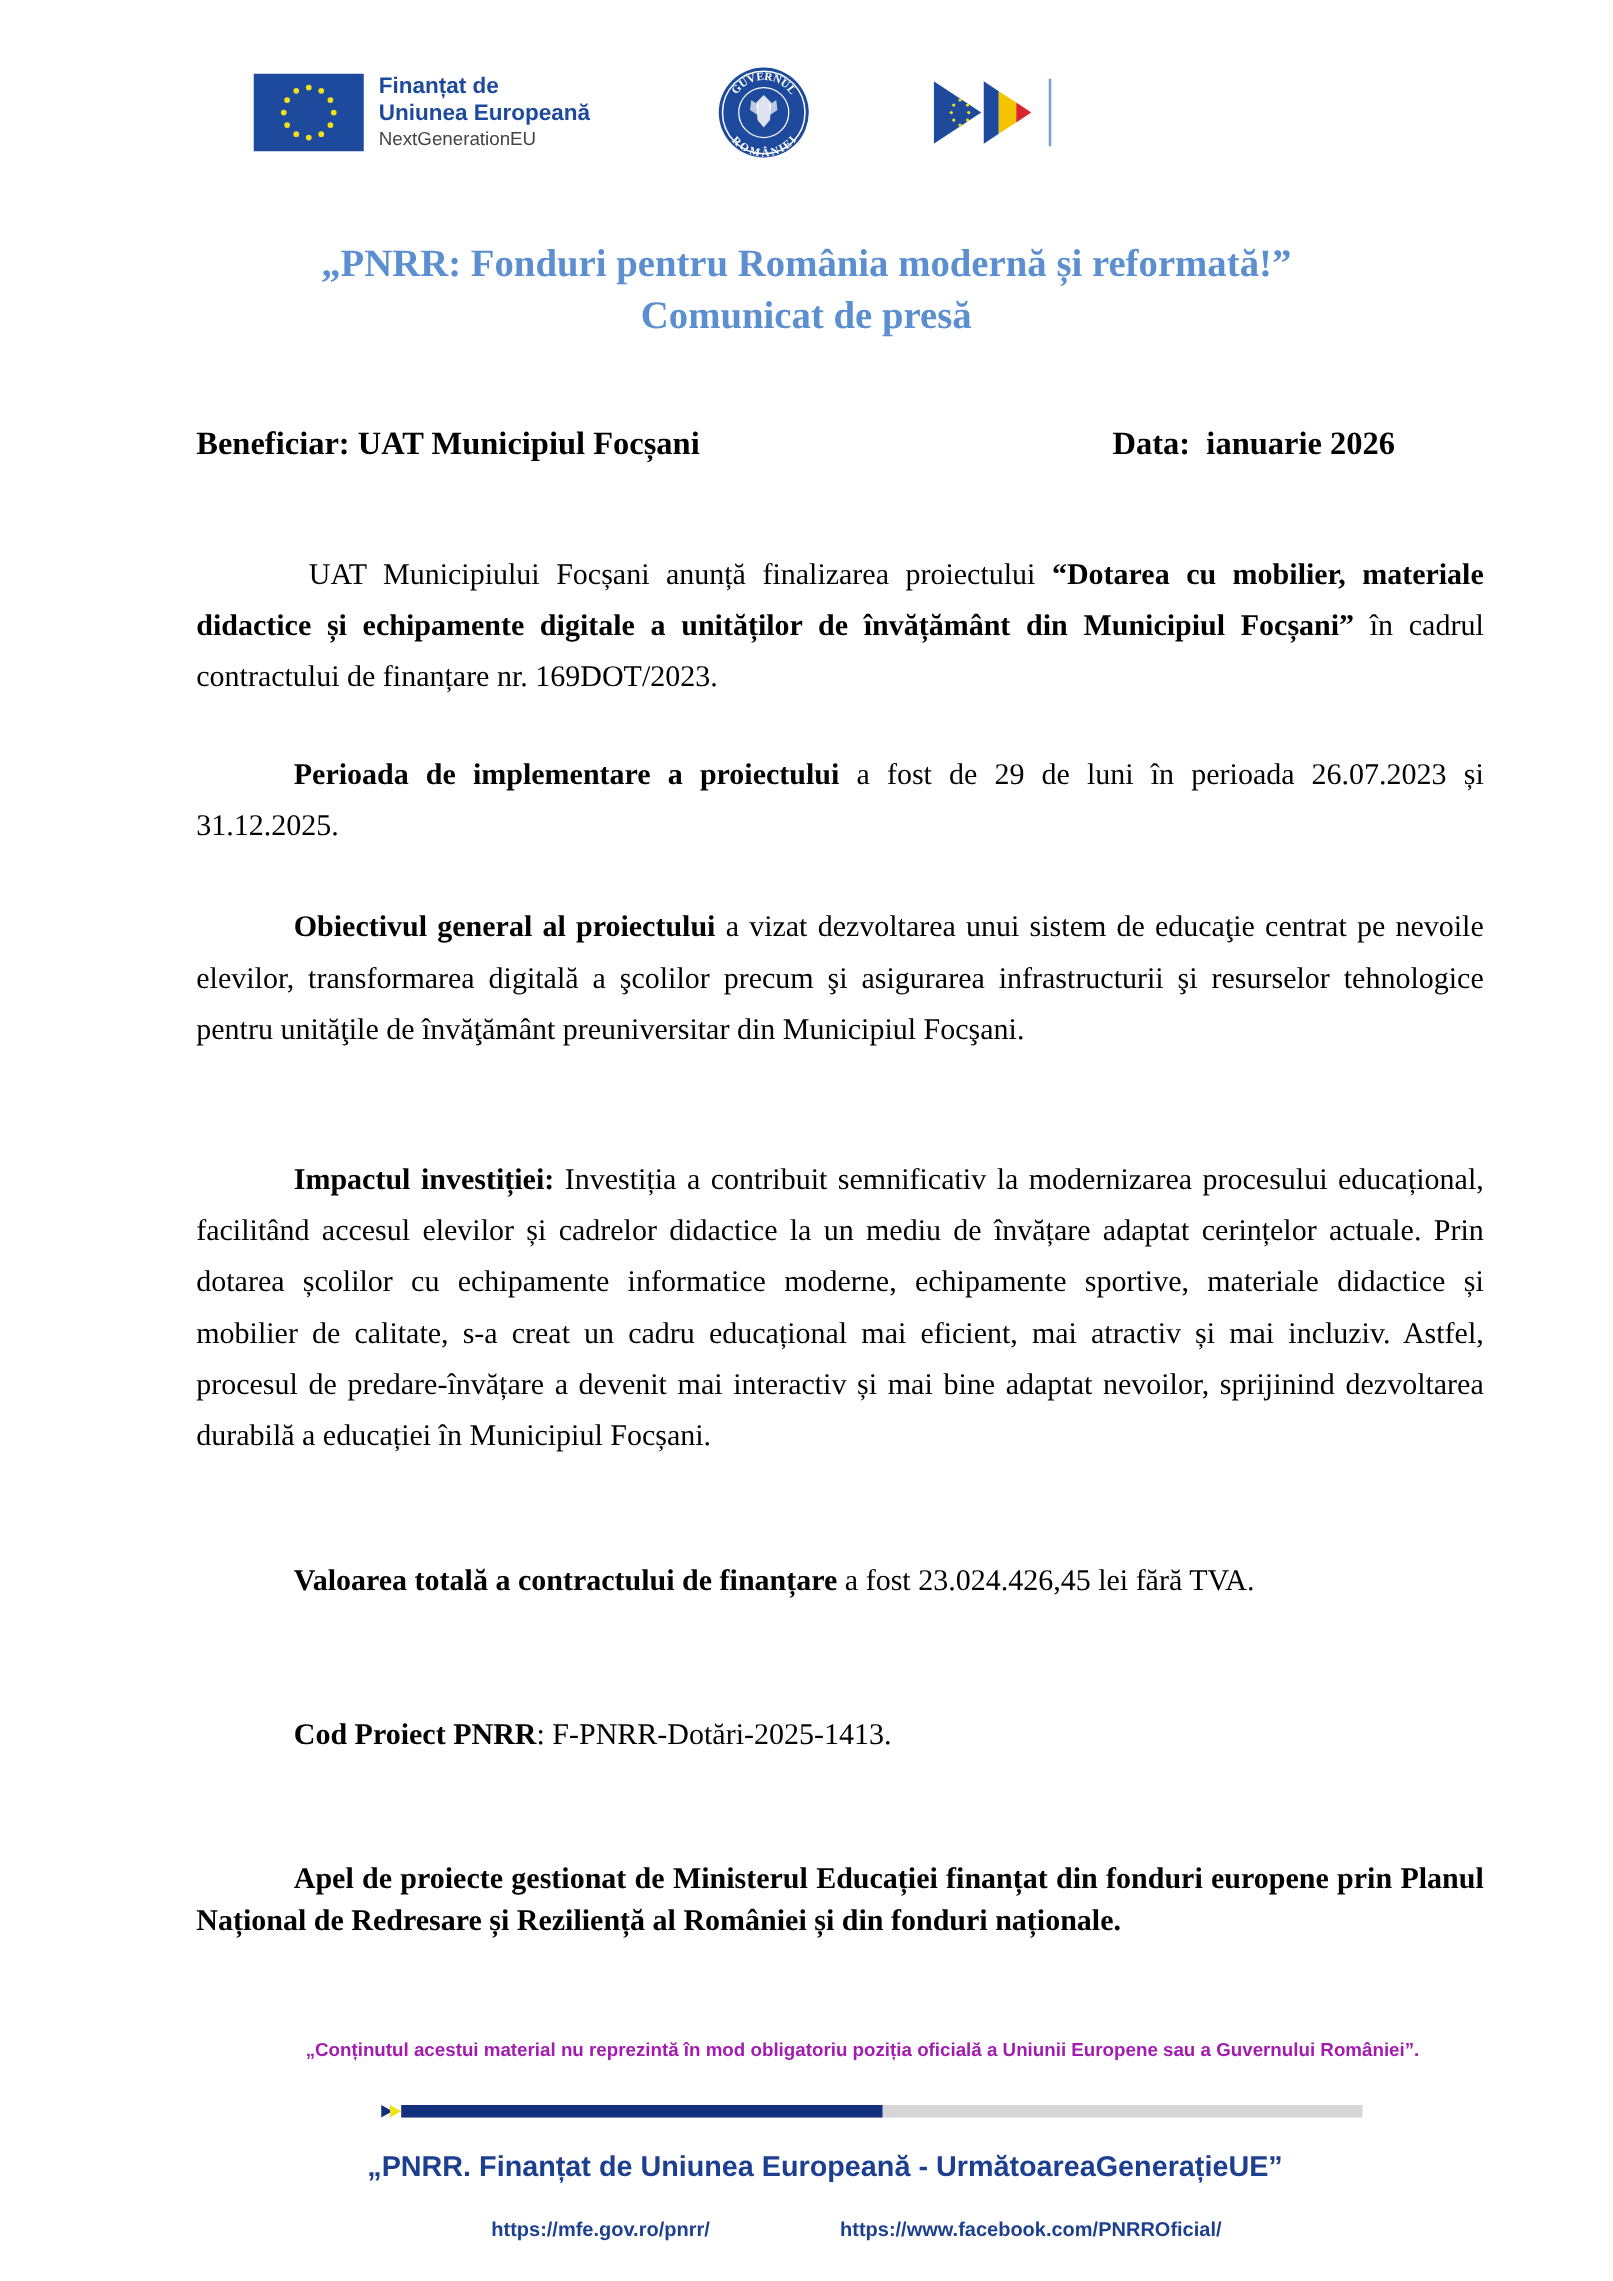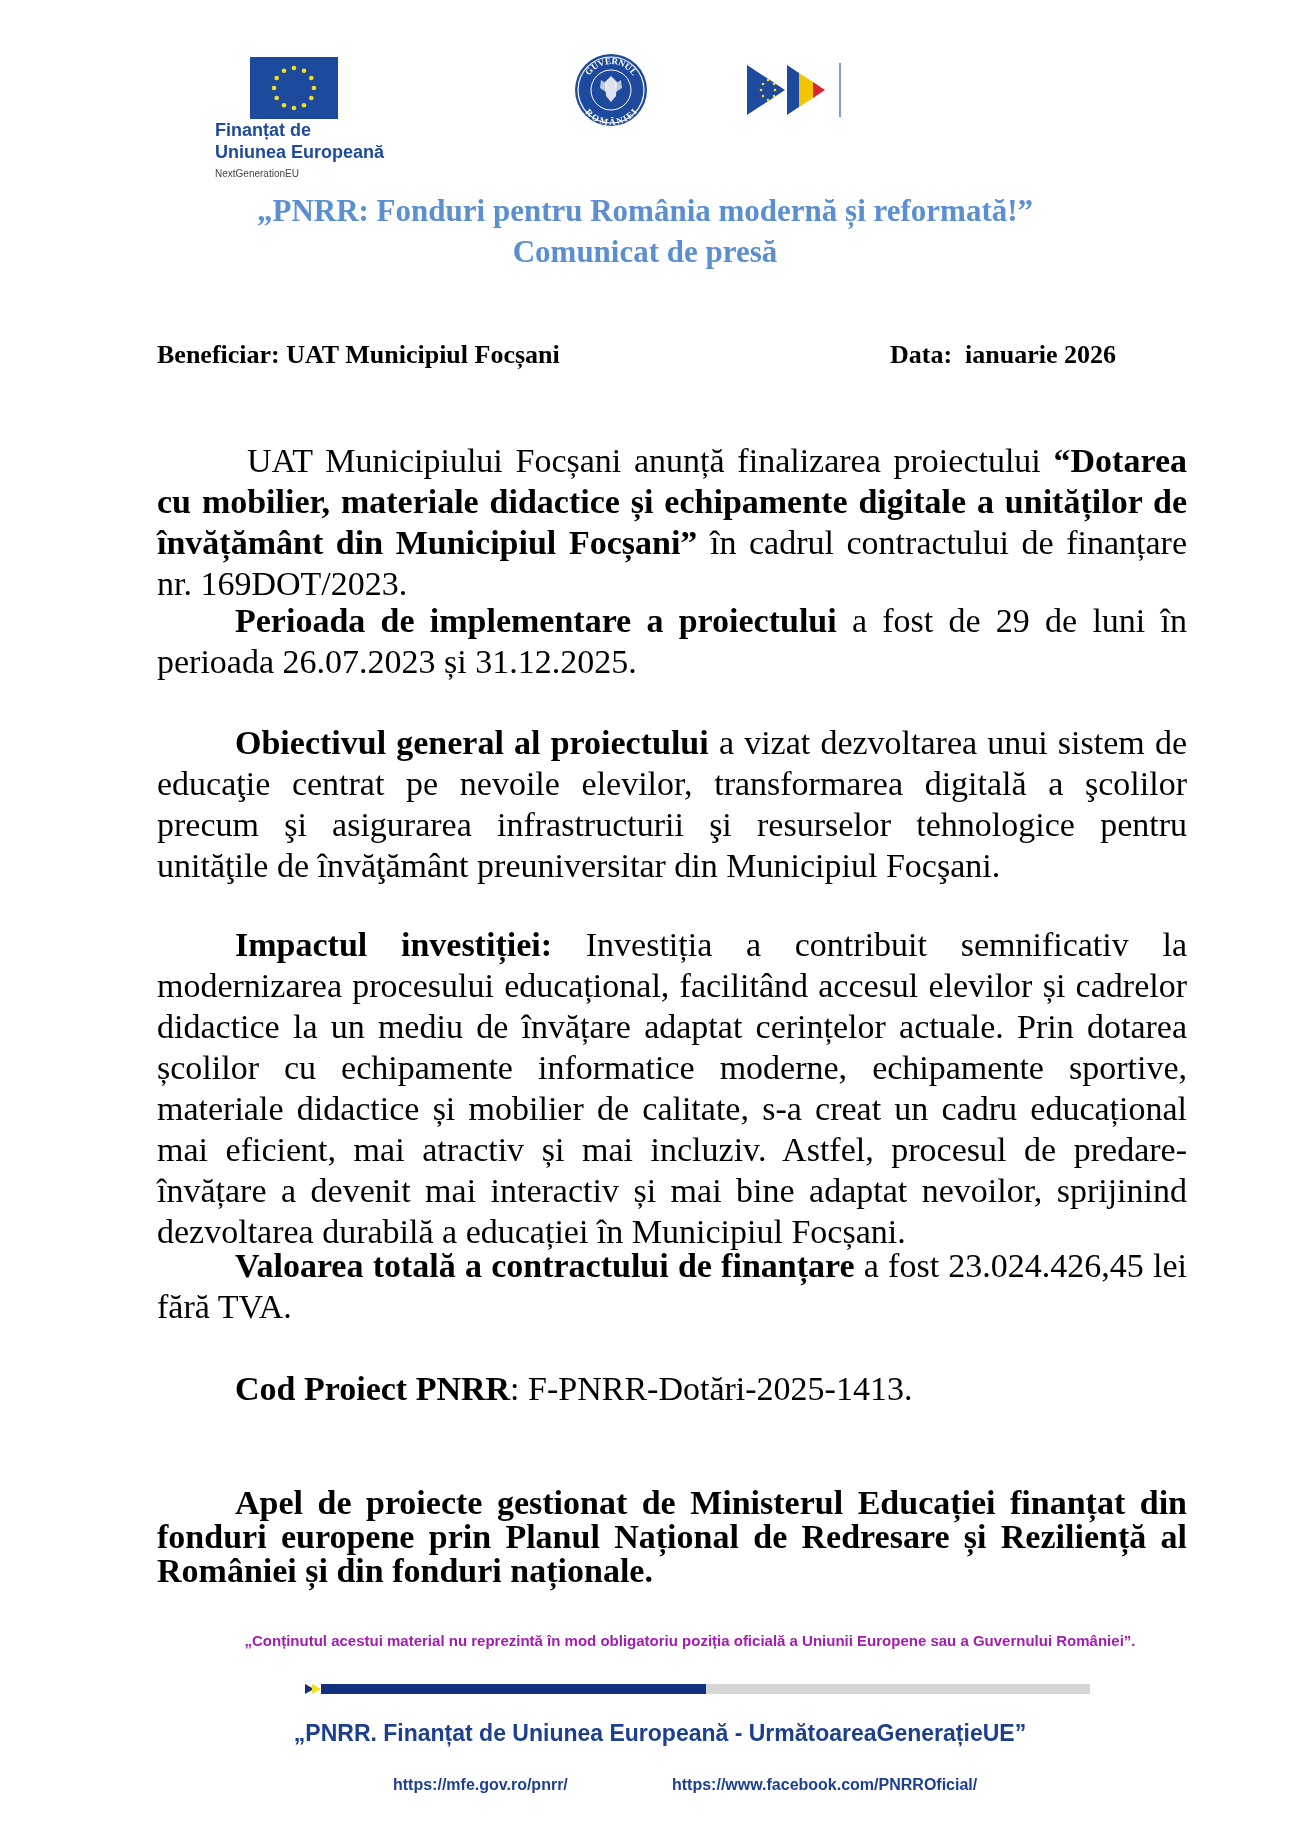--- a/index.html
+++ b/index.html
@@ -1,39 +1,39 @@
 <!DOCTYPE html>
 <html><head>
 <meta charset="utf-8">
 <style>
   html, body { margin: 0; padding: 0; background: #ffffff; }
   body { width: 1290px; height: 1825px; position: relative; overflow: hidden; font-family: "Liberation Serif", serif; color: #000; }
 
   .header { position: absolute; top: 52px; left: 0; width: 1290px; height: 80px; }
-  .eu-logo { position: absolute; left: 203px; top: 5px; display: flex; align-items: center; flex-direction: column; }
+  .eu-logo { position: absolute; left: 203px; top: 5px; display: flex; align-items: center; }
   .eu-flag { width: 88px; height: 62px; background: #1d4a9c; position: relative; }
   .eu-flag svg { position: absolute; left: 0; top: 0; }
   .eu-text { margin-left: 12px; font-family: "Liberation Sans", sans-serif; line-height: 22px; }
   .eu-text .l1, .eu-text .l2 { color: #1d4a9c; font-weight: bold; font-size: 18px; }
-  .eu-text .l3 { color: #444; font-size: 10px; }
+  .eu-text .l3 { color: #444; font-size: 15px; }
 
   .gov-logo { position: absolute; left: 573px; top: 0; width: 76px; height: 76px; }
 
   .pnrr-logo { position: absolute; left: 747px; top: 10px; display: flex; align-items: center; }
   .pnrr-arrows { width: 90px; height: 56px; }
   .pnrr-divider { width: 2px; height: 54px; background: #7aa0cf; margin: 0 6px 0 2px; }
   .pnrr-text { font-family: "Liberation Sans", sans-serif; color: #1d4a9c; font-size: 22px; line-height: 25px; }
 
   .title-block { position: absolute; top: 190px; left: 0; width: 1290px; text-align: center; color: #5b8fd0; font-weight: bold; font-size: 31px; line-height: 41px; }
 
   .meta-row { position: absolute; top: 340px; left: 157px; width: 1000px; font-weight: bold; font-size: 26px; }
   .meta-row .ben { position: absolute; left: 0; top: 0; }
   .meta-row .date { position: absolute; left: 733px; top: 0; white-space: pre; }
 
-  .body-text { position: absolute; left: 157px; width: 1030px; font-size: 34px; line-height: 41px; text-align: justify; }
+  .body-text { position: absolute; left: 157px; width: 1030px; font-size: 24px; line-height: 41px; text-align: justify; }
   .body-text p { margin: 0; text-indent: 78px; }
   .body-text b { font-weight: bold; }
 
   #p1 { top: 440px; }
   #p1 p { text-indent: 90px; }
   #p2 { top: 600px; }
   #p3 { top: 722px; }
   #p4 { top: 924px; }
   #p5 { top: 1245px; }
   #p6 { top: 1368px; }

